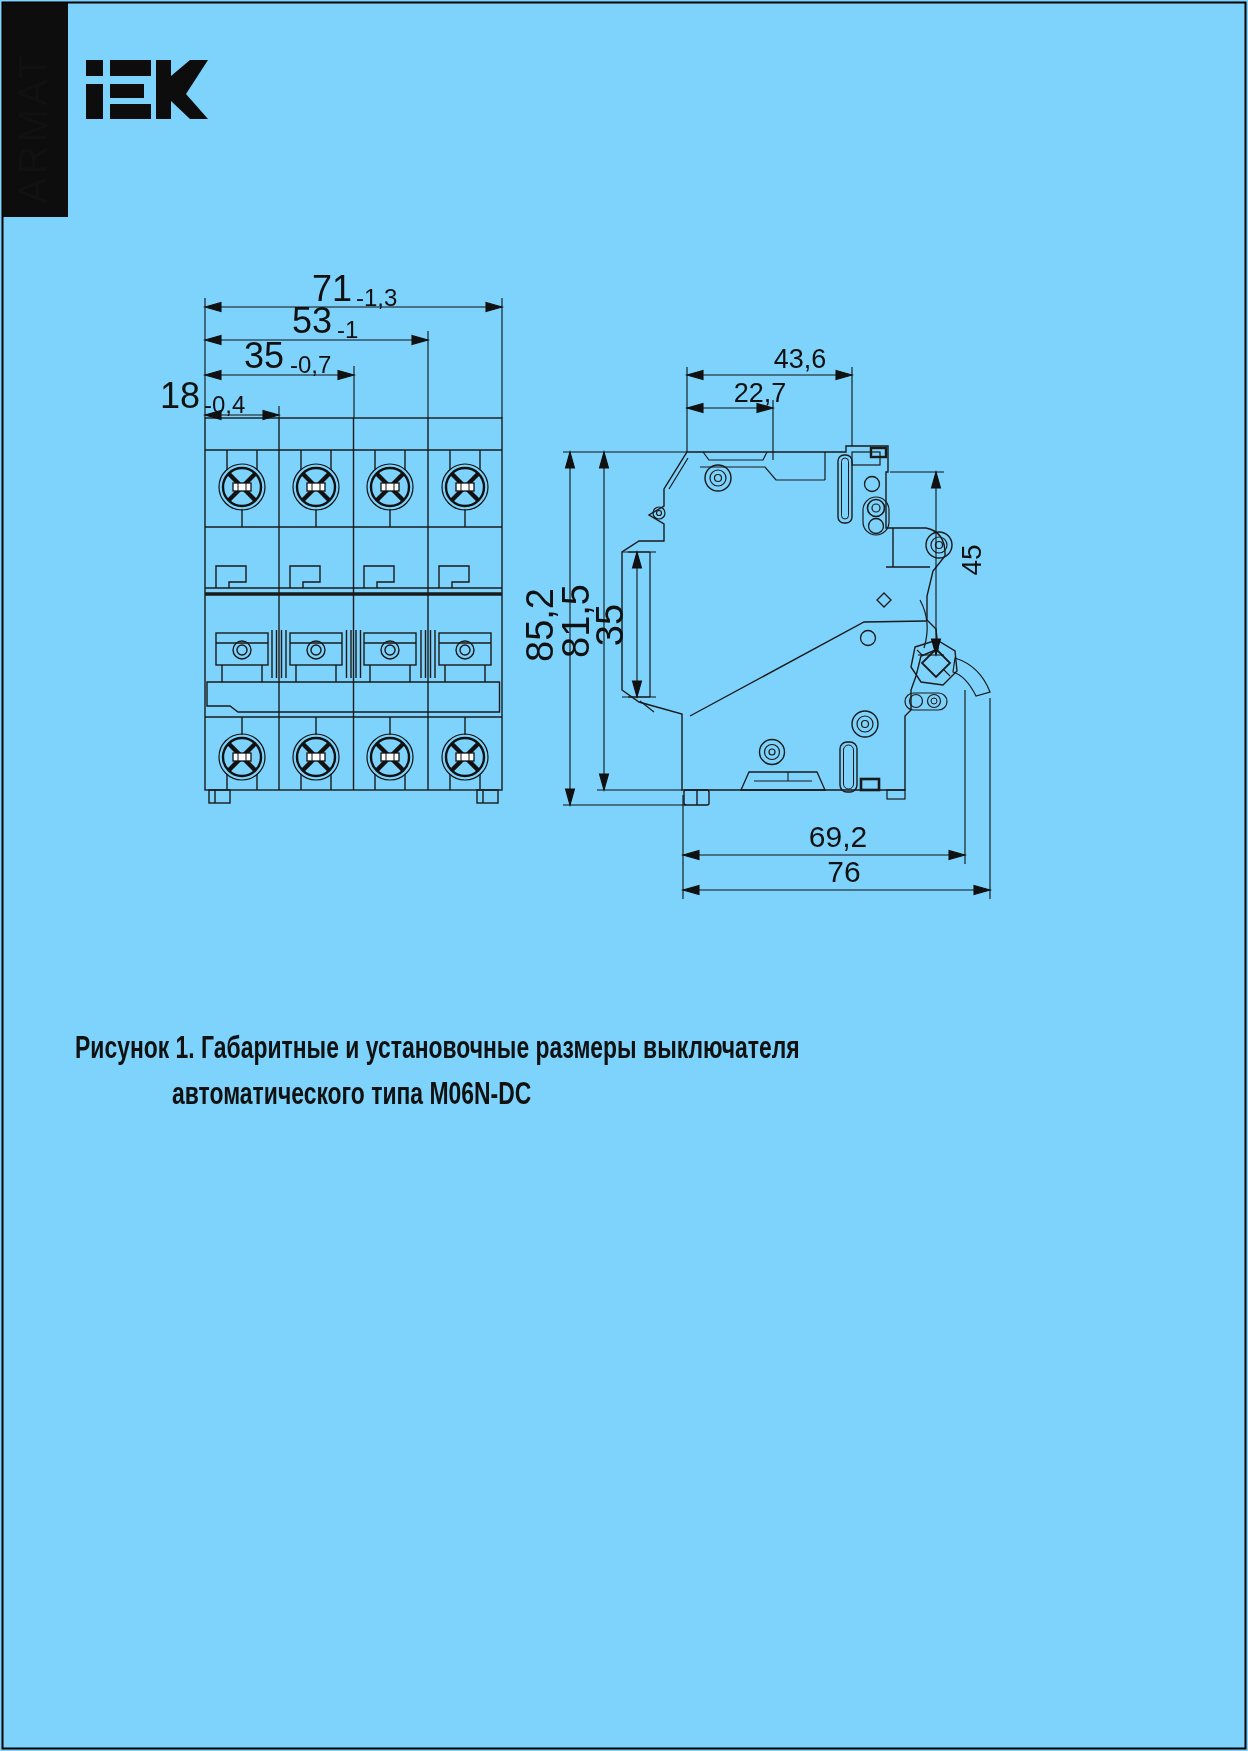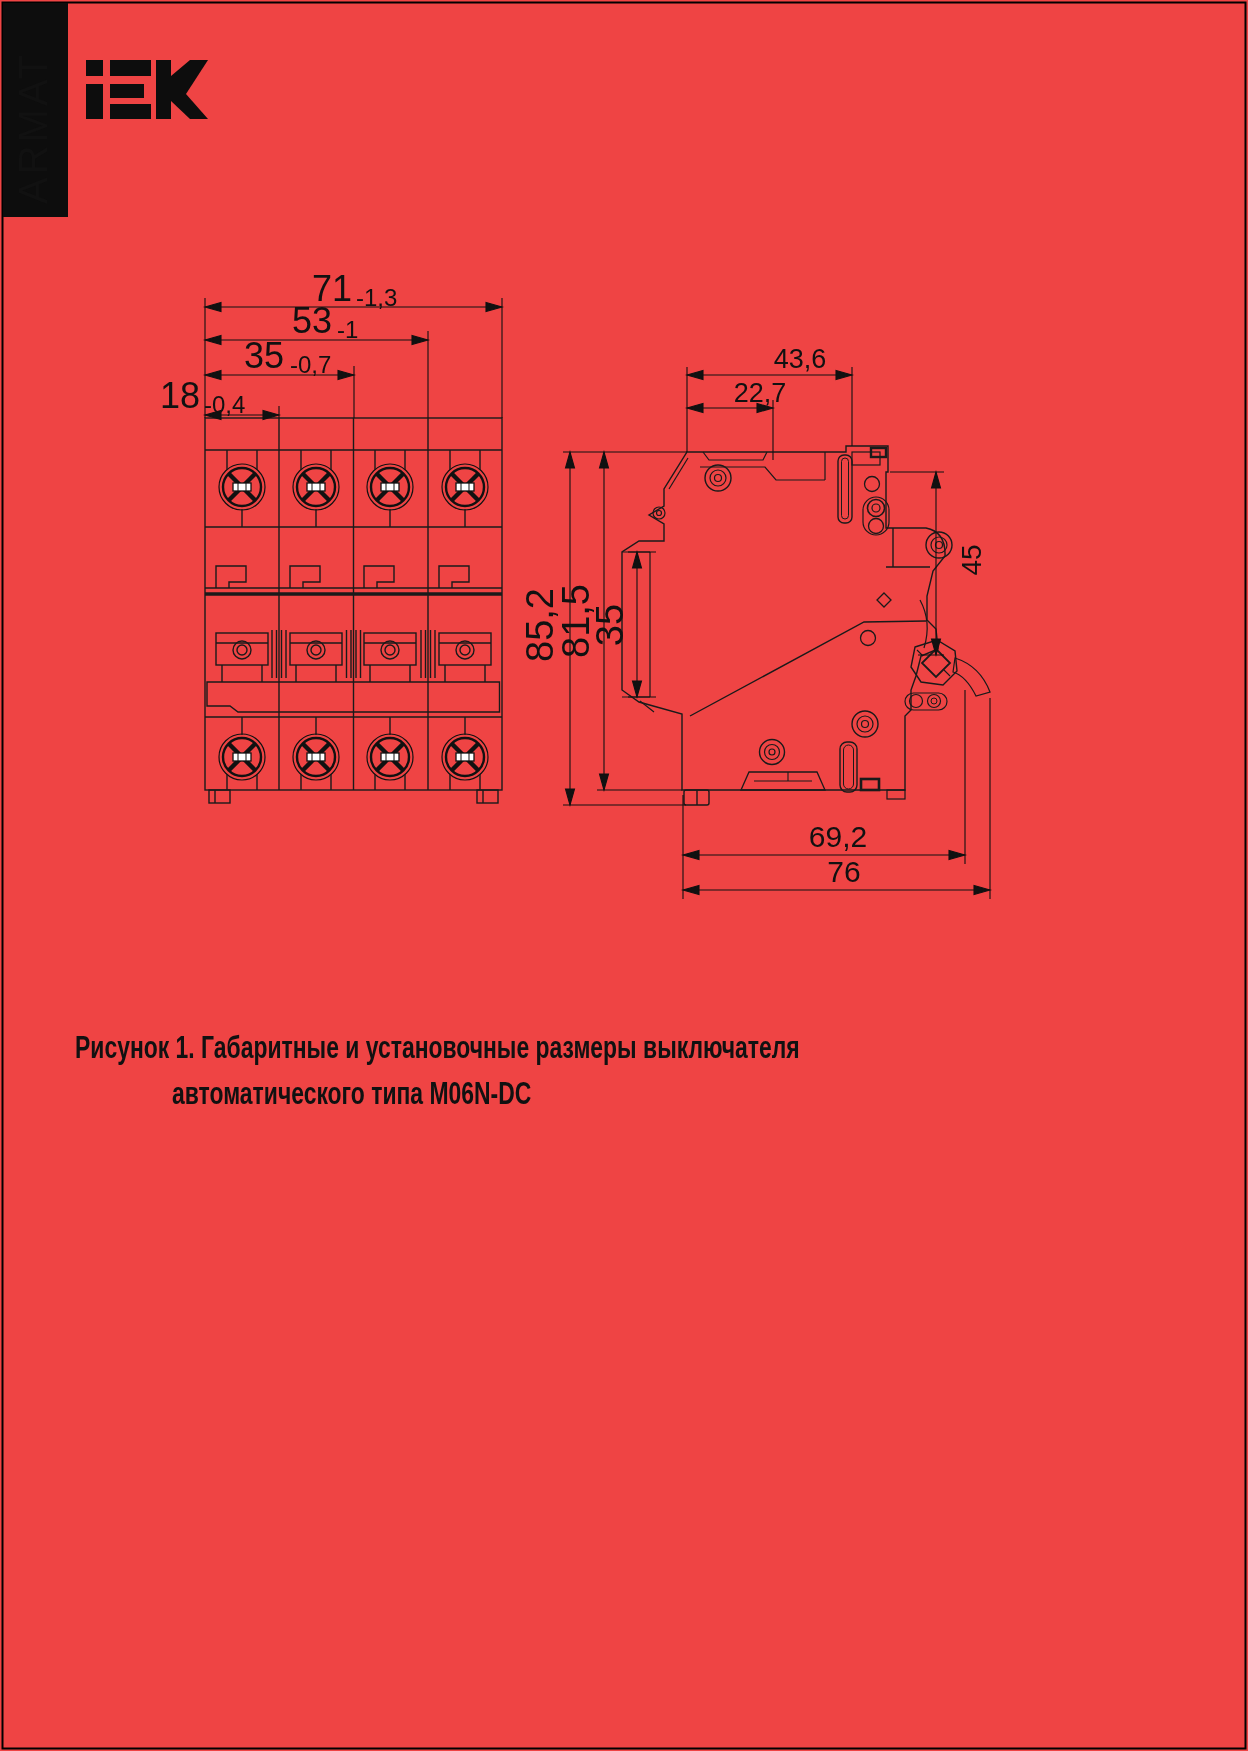--- a/index.html
+++ b/index.html
@@ -1,17 +1,17 @@
 <!DOCTYPE html>
 <html><head>
 <meta charset="utf-8">
 <style>
   html,body{margin:0;padding:0;background:#e8e8e8;}
   .page{
-    position:relative;width:1248px;height:1751px;background:#ef4444;
+    position:relative;width:1248px;height:1751px;background:#7dd3fc;
     font-family:"Liberation Sans", sans-serif;margin:0 auto;overflow:hidden;
   }
   svg text{fill:#111;}
 </style>
 </head>
 <body>
 
 <div class="page">
 <svg width="1248" height="1751" viewBox="0 0 1248 1751" xmlns="http://www.w3.org/2000/svg">
 

